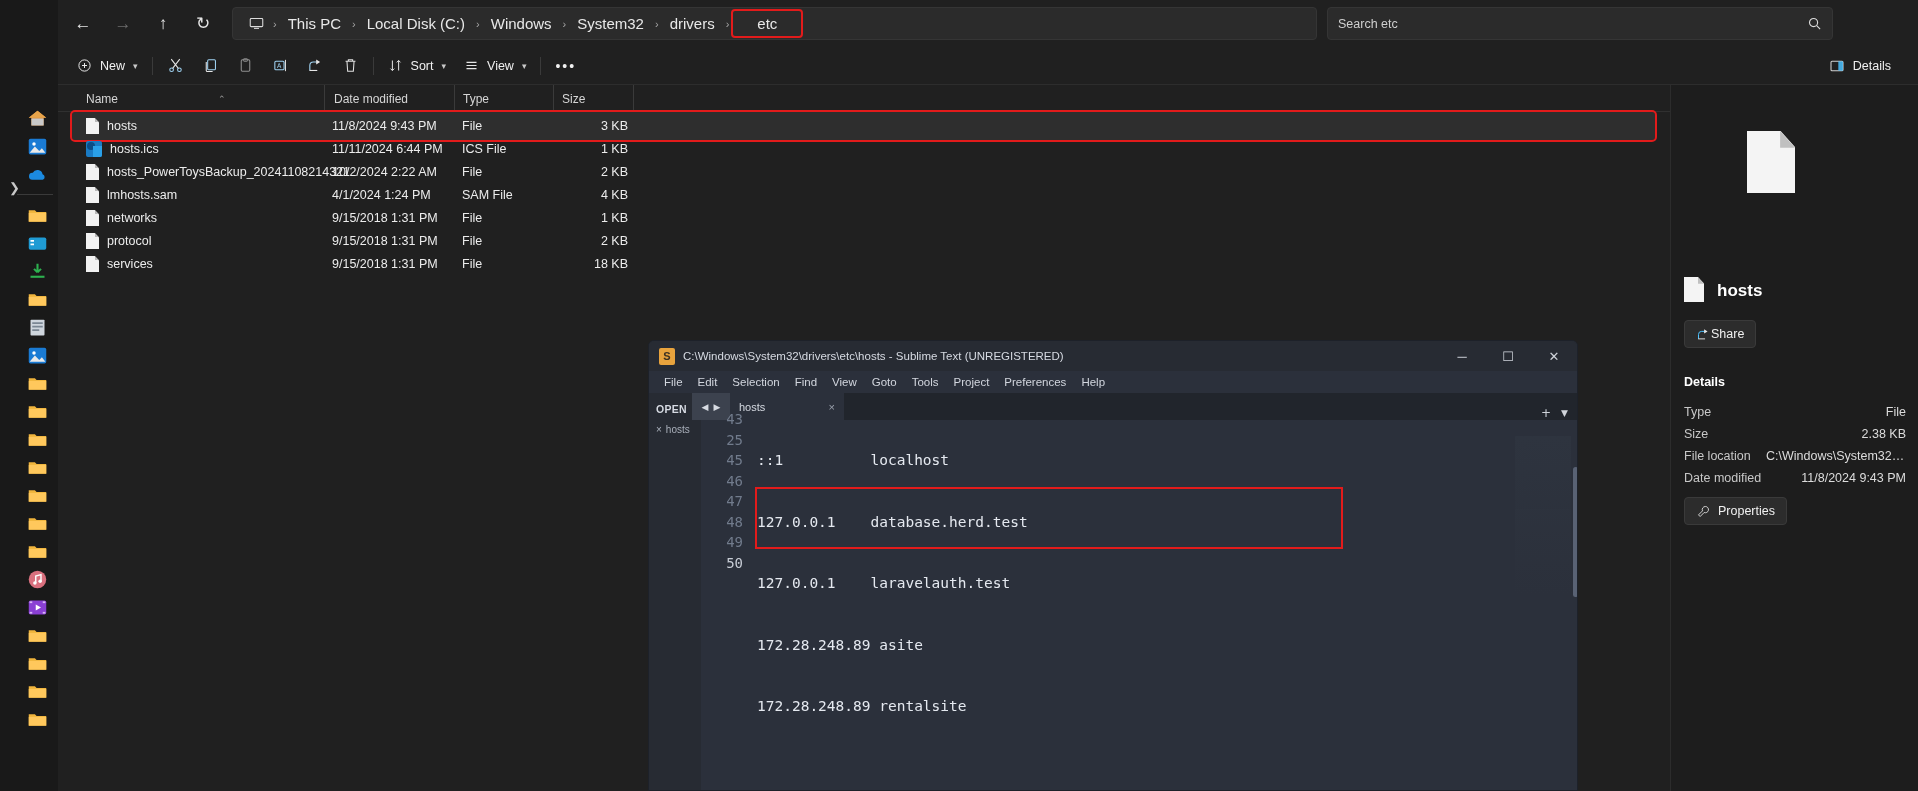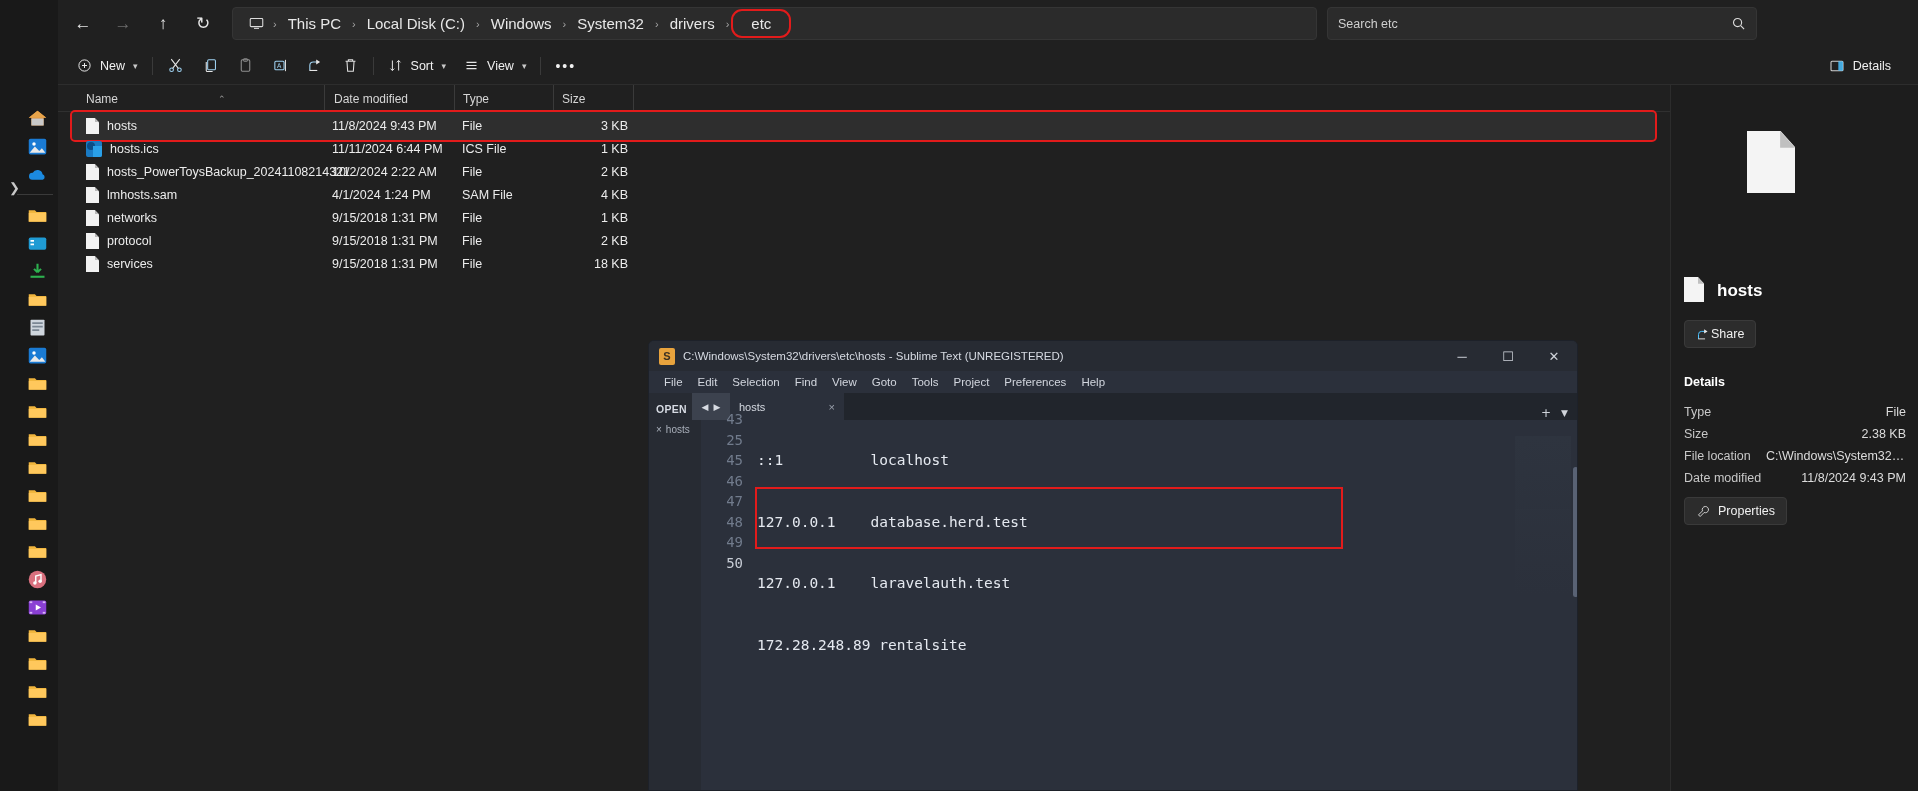--- a/index.html
+++ b/index.html
@@ -31,25 +31,25 @@
              display: flex; align-items: center; }
   .navbtn { width: 38px; height: 32px; display: flex; align-items: center; justify-content: center;
             color: #e6e6e6; font-size: 17px; border-radius: 4px; margin-left: 2px; }
   .navbtn.first { margin-left: 6px; }
   .navbtn.disabled { color: #6d6d6d; }
 
   .crumbbox { margin-left: 10px; height: 33px; width: 1085px; background: #2b2b2b;
               border: 1px solid #353535; border-radius: 4px; display: flex; align-items: center;
               padding: 0 8px; gap: 0px; }
   .crumb { font-size: 15px; color: #e8e8e8; padding: 4px 7px; border-radius: 3px; white-space: nowrap;}
-  .crumb.hl { outline: 2.5px solid #e21b1b; border-radius: 9px; padding: 4px 18px; }
+  .crumb.hl { outline: 2.5px solid #e21b1b; border-radius: 2px; padding: 4px 24px; }
   .crsep { color: #a5a5a5; font-size: 11px; padding: 0 4px; }
   .pcicon { width: 22px; display: flex; align-items: center; justify-content: center; margin: 0 2px 0 4px;}
 
-  .searchbox { margin-left: 10px; height: 33px; width: 430px; background: #2b2b2b; border: 1px solid #353535;
+  .searchbox { margin-left: 10px; height: 33px; width: 506px; background: #2b2b2b; border: 1px solid #353535;
                border-radius: 4px; display: flex; align-items: center; padding: 0 10px; justify-content: space-between;}
   .searchbox span.ph { font-size: 12.5px; color: #cfcfcf; }
 
   .toolbar { position: absolute; left: 0; top: 47px; width: 1860px; height: 38px; background: #202020;
              display: flex; align-items: center; border-bottom: 1px solid #2d2d2d; }
   .tbtn { height: 28px; display: flex; align-items: center; gap: 8px; padding: 0 9px; border-radius: 4px;
           font-size: 12.5px; color: #f0f0f0; }
   .tbtn.newb { margin-left: 10px; }
   .tdiv { width: 1px; height: 18px; background: #3a3a3a; margin: 0 5px; }
   .spacer { flex: 1; }
@@ -606,20 +606,21 @@
             <div>47</div>
             <div>48</div>
             <div>49</div>
             <div class="cur">50</div>
           </div>
 
           <div class="st-code">
             <div>::1          localhost</div>
             <div>127.0.0.1    database.herd.test</div>
             <div>127.0.0.1    laravelauth.test</div>
+            <div>172.28.248.89 asite</div>
             <div>172.28.248.89 rentalsite</div>
             
             
 
             <div class="hlbox"></div>
 
             <div class="st-minimap">
               
             </div>
             <div class="st-scroll"></div>

